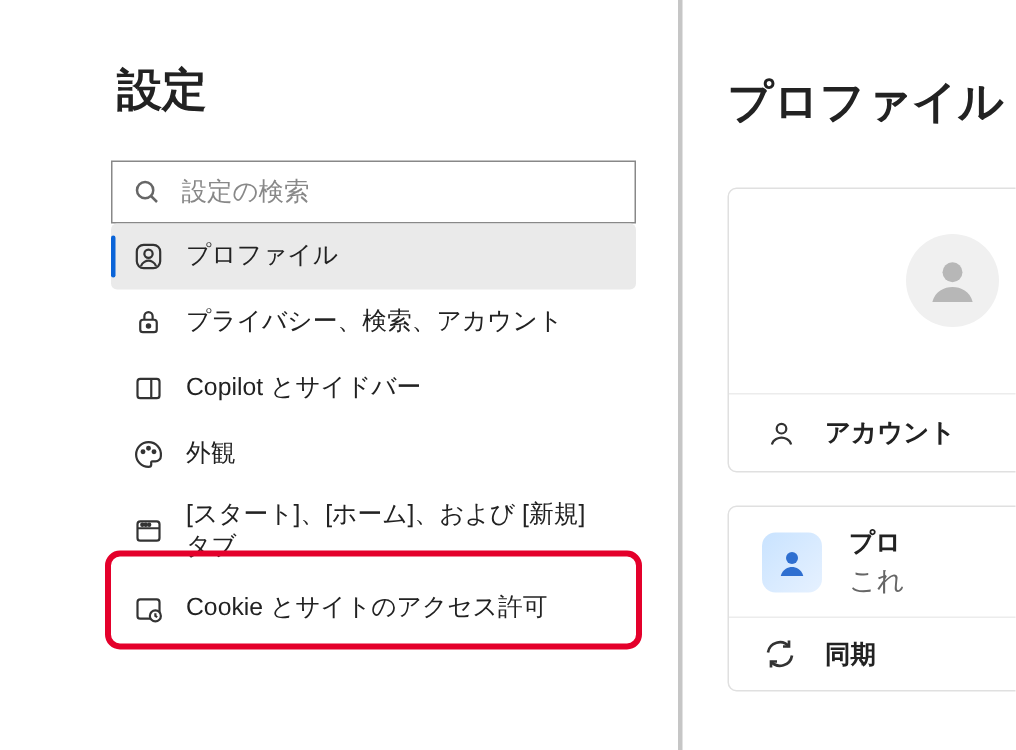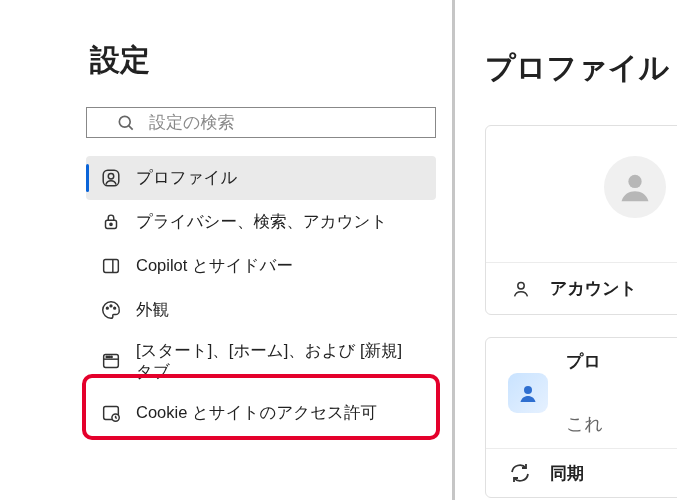--- a/index.html
+++ b/index.html
@@ -16,41 +16,40 @@
       position: absolute;
       left: 452px;
       top: 0;
       width: 3px;
       height: 100%;
       background: #c6c6c6;
     }
     
     .left-panel {
       position: absolute;
-      left: 16px;
+      left: 4px;
       top: 0;
       width: 452px;
       height: 100%;
       padding: 40px 0 0 70px;
     }
     .page-title {
       font-size: 30px;
       font-weight: 600;
       color: #222;
       margin-bottom: 26px;
       margin-left: 4px;
     }
     .search-box {
       width: 350px;
-      height: 31px;
+      height: 42px;
       border: 1px solid #888;
       display: flex;
       align-items: center;
-      padding: 0 28px;
-      margin-bottom: 18px;
+      padding: 0 12px;
     }
     .search-box svg { flex: 0 0 20px; }
     .search-box input {
       border: none;
       outline: none;
       font-size: 17px;
       margin-left: 12px;
       flex: 1;
       background: transparent;
       color: #666;
@@ -160,21 +159,21 @@
       border-radius: 6px;
     }
     .card-row {
       display: flex;
       align-items: center;
       gap: 18px;
       padding: 12px 22px;
       border-bottom: 1px solid #ececec;
     }
     .card-row:last-child { border-bottom: none; }
-    .card-row .texts { display:flex; flex-direction: column; gap: 37px; }
+    .card-row .texts { display:flex; flex-direction: column; }
     .card-row .title { font-size: 17px; font-weight: 600; color: #222; }
     .card-row .sub { font-size: 18px; color: #666; margin-top: 2px; }
     .badge-icon {
       width: 40px; height: 40px;
       border-radius: 9px;
       background: linear-gradient(135deg,#c9e3ff,#e6f1ff);
       display:flex; align-items:center; justify-content:center;
       flex: 0 0 40px;
     }
     .badge-icon svg { width: 24px; height:24px; }

